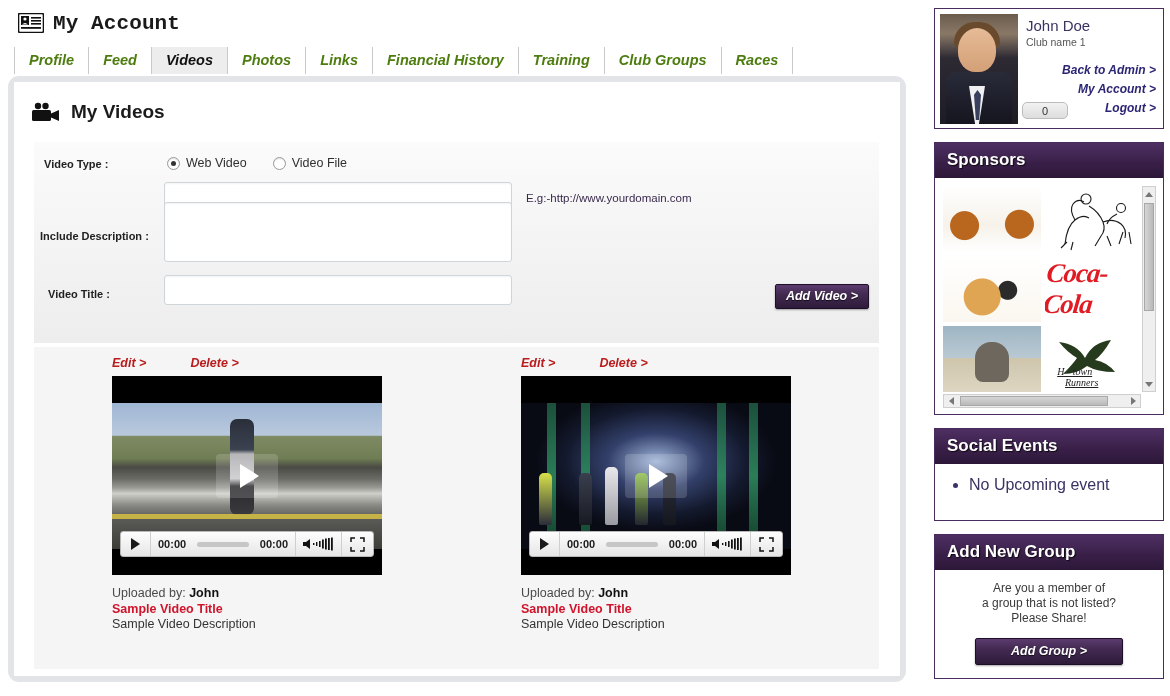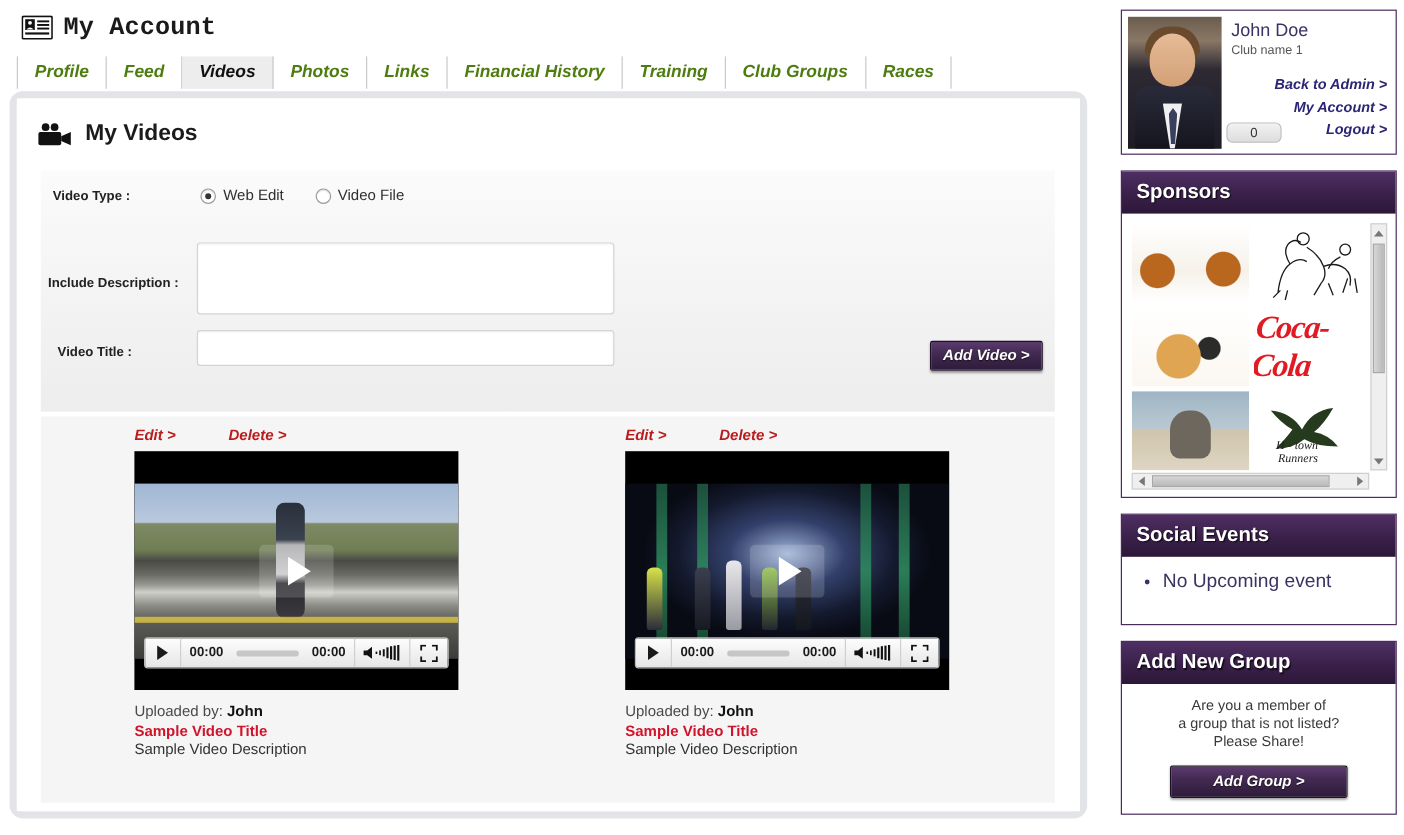--- a/index.html
+++ b/index.html
@@ -312,28 +312,32 @@
         </div>
 
         <div class="form-block">
 
           <div class="frow" style="left:10px; top:16px;">
             <div class="flabel">Video Type :</div>
           </div>
           <div class="frow" style="left:133px; top:14px;">
             <span class="radio-wrap">
               <span class="radio-dot on"></span>
-              <span class="radio-label">Web Edit</span>
+              <span class="radio-label">Web Video</span>
             </span>
             <span class="radio-wrap">
               <span class="radio-dot"></span>
               <span class="radio-label">Video File</span>
             </span>
           </div>
 
+          <div class="frow" style="left:130px; top:40px;">
+            <input class="tinput" style="width: 348px; height: 32px;" type="text" value="">
+            <span class="hint" style="margin-left:14px;">E.g:-http://www.yourdomain.com</span>
+          </div>
 
           <div class="frow" style="left:6px; top:88px;">
             <div class="flabel">Include Description :</div>
           </div>
           <div class="frow" style="left:130px; top:60px;">
             <textarea class="tinput" style="width: 348px; height: 60px;"></textarea>
           </div>
 
           <div class="frow" style="left:14px; top:146px;">
             <div class="flabel">Video Title :</div>
@@ -520,21 +524,21 @@
             <div class="sp-cell">
               <span class="sp-cola">Coca-Cola</span>
             </div>
             <div class="sp-cell">
               <div class="sp-img sp-cat"></div>
             </div>
             <div class="sp-cell sp-eagle">
               <svg viewBox="0 0 98 66" style="position:absolute;left:0;top:0;width:100%;height:100%">
                 <path d="M14 16 q18 2 26 16 q8 -16 26 -18 q-8 14 -16 20 q12 2 20 12 q-18 0 -28 -6 q-10 8 -24 8 q10 -10 14 -16 q-10 -6 -18 -16 Z" fill="#263a1e"></path>
               </svg>
-              <div class="sp-htown" style="position:absolute;left:6px;bottom:4px;text-align:right;">
+              <div class="sp-htown" style="position:absolute;left:6px;bottom:4px;text-align:center;text-decoration:underline;">
                 <div>H - town</div>
                 <div style="margin-left:14px;">Runners</div>
               </div>
             </div>
           </div>
         </div>
 
         <div class="vscroll">
           <span class="arrw up">
               <i class="tri-up"></i>

